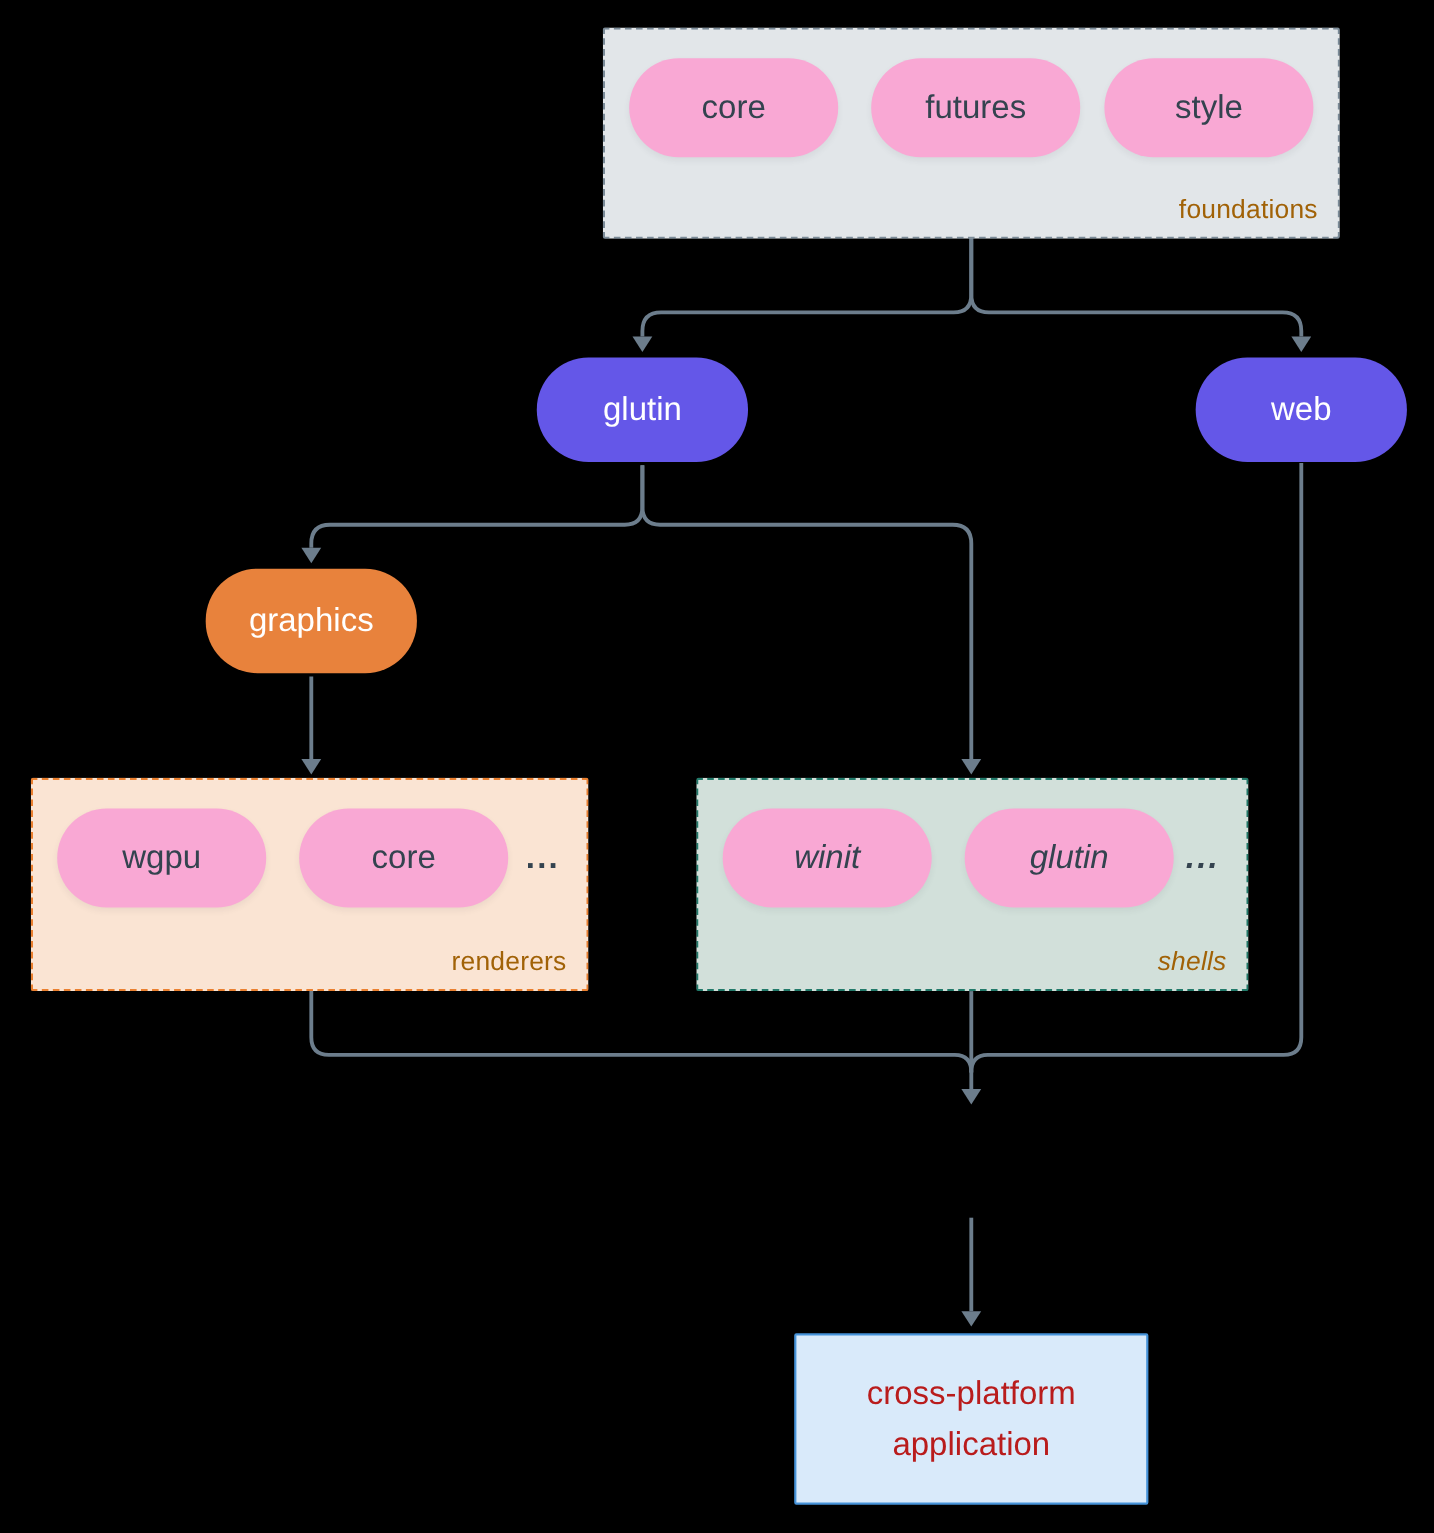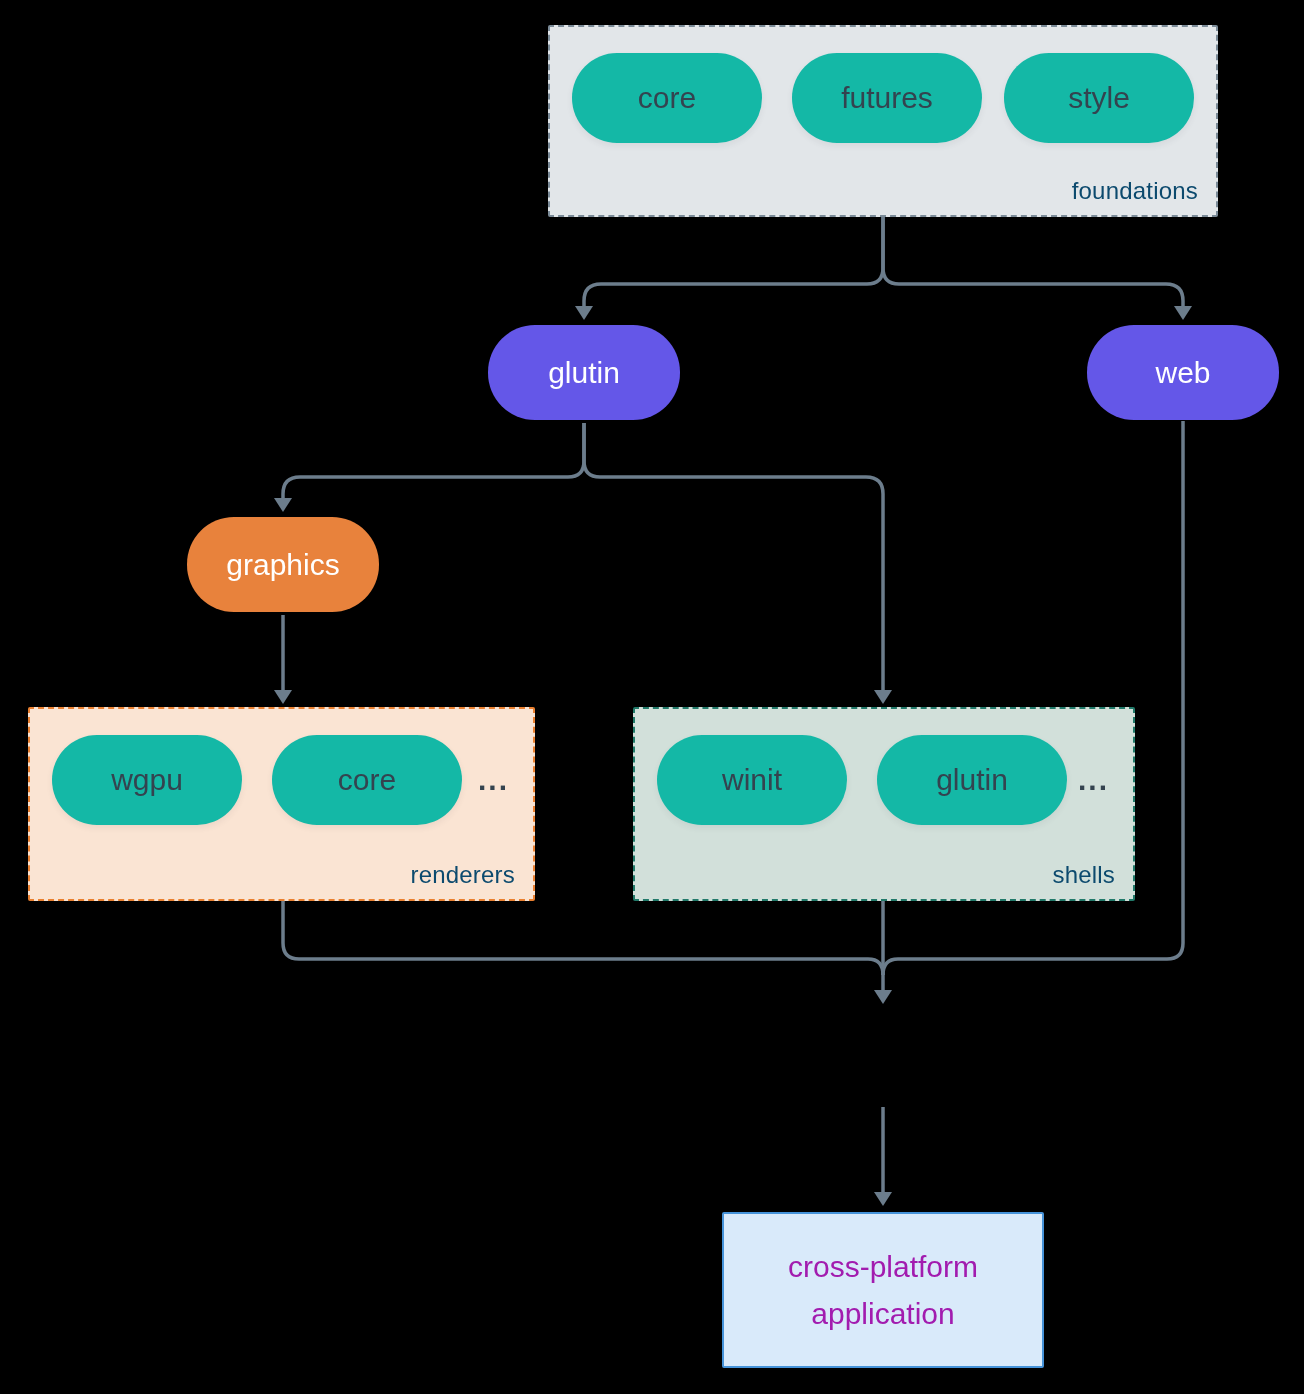--- a/index.html
+++ b/index.html
@@ -22,31 +22,31 @@
   .group.foundations {
     left: 548px; top: 25px; width: 666px; height: 188px;
     background: #e2e6e9; border: 2px dashed #7b8b98;
   }
   .group.renderers {
     left: 28px; top: 707px; width: 503px; height: 190px;
     background: #fae4d3; border: 2px dashed #ea8030;
   }
   .group.shells {
     left: 633px; top: 707px; width: 498px; height: 190px;
-    background: #d2e0da; border: 2px dashed #227a6a;
+    background: #d2e0da; border: 2px dashed #227a6a; font-style: italic;
   }
   .group-label {
     position: absolute; right: 18px; bottom: 10px;
-    font-size: 24px; color: #0c4a6e; letter-spacing: 0.2px;
+    font-size: 24px; color: #a16207; letter-spacing: 0.2px;
   }
 
   
   .pill {
     position: absolute; top: 26px; width: 190px; height: 90px;
-    background: #14b8a6; border-radius: 45px;
+    background: #f9a8d4; border-radius: 45px;
     display: flex; align-items: center; justify-content: center;
     font-size: 30px; font-weight: 500; color: #34434f;
     box-shadow: 0 3px 6px rgba(60,70,80,0.08);
   }
   .pill.p0 { left: 22px; }
   .pill.p1 { left: 242px; }
   .group.foundations .pill.p2 { left: 454px; }
   .ellipsis {
     position: absolute; top: 26px; height: 90px; right: 24px;
     display: flex; align-items: center;
@@ -64,21 +64,21 @@
   .node.web      { left: 1087px; top: 325px; background: #6457e8; }
   .node.graphics { left: 187px;  top: 517px; background: #e8823c; text-align: center; }
   .node.iced     { left: 787px;  top: 1010px; background: #2d8cd8; }
 
   
   .app-box {
     position: absolute; z-index: 2;
     left: 722px; top: 1212px; width: 318px; height: 152px;
     background: #d9eafa; border: 2px solid #4693d9; border-radius: 2px;
     display: flex; flex-direction: column; align-items: center; justify-content: center;
-    font-size: 30px; color: #a21caf; line-height: 47px;
+    font-size: 30px; color: #b91c1c; line-height: 47px;
   }
 </style>
 </head>
 <body>
 
 <div class="stage">
 
   <svg class="connectors" width="1304" height="1394" viewBox="0 0 1304 1394">
 
     <path d="M883 216 V268 Q883 284 867 284 H601 Q584 284 584 301 V306"></path>

